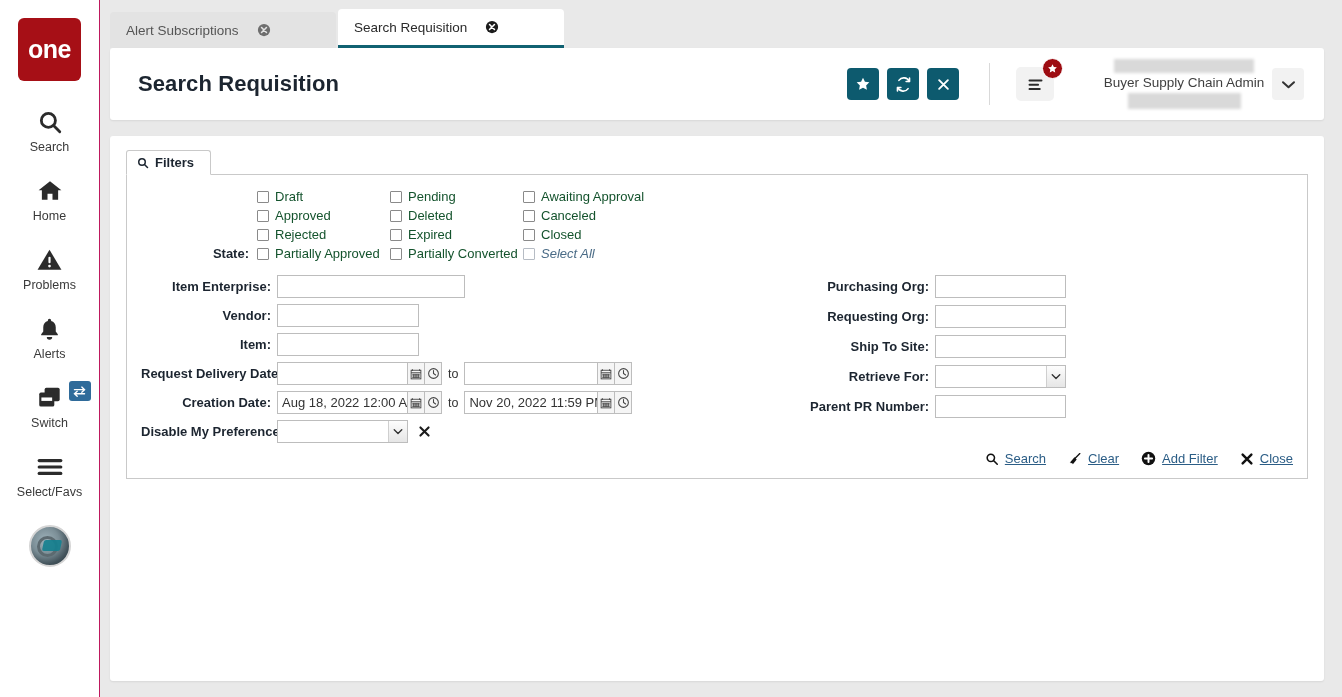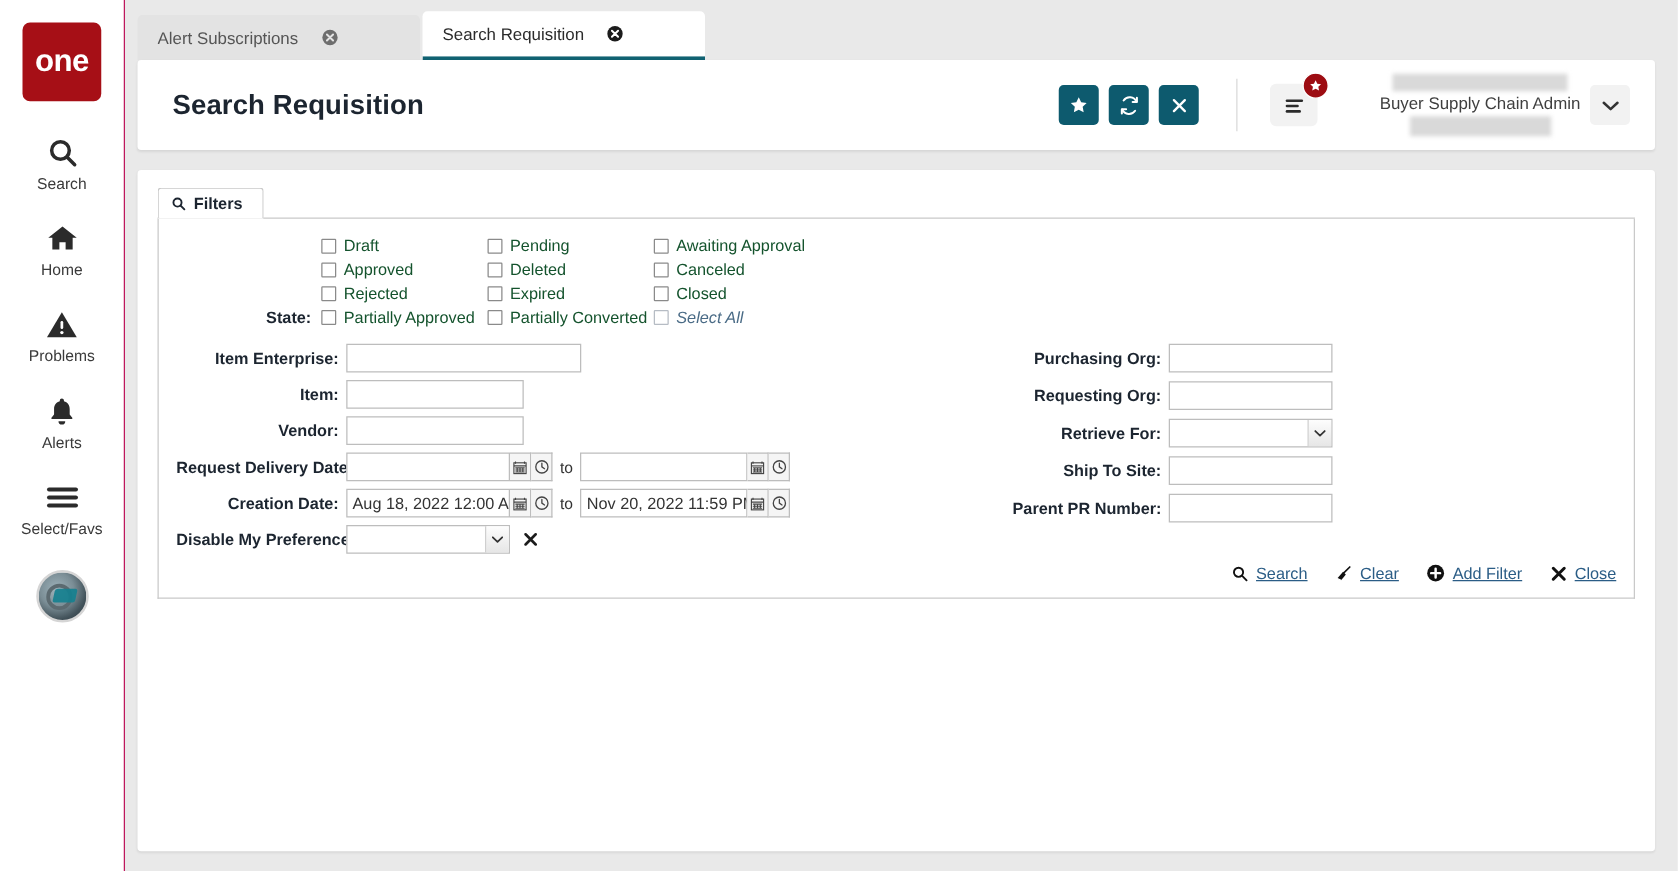--- a/index.html
+++ b/index.html
@@ -357,20 +357,36 @@
       <span class="rail-icon">
         <svg width="25" height="26" viewBox="0 0 24 24" fill="#2b2b2b">
             <path d="M12 2.2a1.6 1.6 0 0 1 1.6 1.6v.6c2.7.7 4.4 3 4.4 5.9v4.1l2 2.6v1H4v-1l2-2.6v-4.1c0-2.9 1.7-5.2 4.4-5.9v-.6A1.6 1.6 0 0 1 12 2.2z"></path>
             <path d="M9.4 19.6h5.2a2.6 2.6 0 0 1-5.2 0z"></path>
           </svg>
       </span>
       <span class="rail-label">Alerts</span>
     </div>
 
 
+    <div class="rail-item">
+      <span class="rail-icon">
+        <svg width="28" height="26" viewBox="0 0 26 24" fill="#2b2b2b">
+            <rect x="8" y="2.5" width="14" height="12.5" rx="1.6"></rect>
+            <rect x="3" y="7" width="14" height="13" rx="1.6"></rect>
+            <rect x="5" y="11.5" width="10" height="3.2" fill="#fff"></rect>
+          </svg>
+      </span>
+      <span class="switch-badge">
+        <svg width="13" height="11" viewBox="0 0 14 12" fill="none" stroke="#fff" stroke-width="1.5" stroke-linecap="round">
+            <path d="M1.5 4h11M9.5 1.2 12.5 4 9.5 6.8"></path>
+            <path d="M12.5 8.4h-11M4.5 5.6 1.5 8.4l3 2.8"></path>
+          </svg>
+      </span>
+      <span class="rail-label">Switch</span>
+    </div>
 
     <div class="rail-item">
       <span class="rail-icon">
         <svg width="28" height="22" viewBox="0 0 26 20" fill="none" stroke="#2b2b2b" stroke-width="3" stroke-linecap="round">
             <line x1="3" y1="4" x2="23" y2="4"></line>
             <line x1="3" y1="10" x2="23" y2="10"></line>
             <line x1="3" y1="16" x2="23" y2="16"></line>
           </svg>
       </span>
       <span class="rail-label">Select/Favs</span>
@@ -532,26 +548,26 @@
 
           <div class="col-left">
 
 
             <div class="frow">
               <div class="flabel">Item Enterprise:</div>
               <div class="inp w188"></div>
             </div>
 
             <div class="frow">
+              <div class="flabel">Vendor:</div>
+              <div class="inp w142"></div>
+            </div>
+
+            <div class="frow">
               <div class="flabel">Item:</div>
-              <div class="inp w142"></div>
-            </div>
-
-            <div class="frow">
-              <div class="flabel">Vendor:</div>
               <div class="inp w142"></div>
             </div>
 
             <div class="frow">
               <div class="flabel">Request Delivery Date:</div>
               <div class="inp-stack">
                 <div class="inp w131"></div>
                 <div class="icon-btn">
                   <svg width="12" height="12" viewBox="0 0 16 16" fill="none" stroke="#444" stroke-width="1.2">
                       <rect x="1.5" y="3" width="13" height="11.5"></rect>
@@ -674,33 +690,33 @@
               <div class="flabel">Purchasing Org:</div>
               <div class="inp w131"></div>
             </div>
 
             <div class="frow" style="margin-bottom:7px;">
               <div class="flabel">Requesting Org:</div>
               <div class="inp w131"></div>
             </div>
 
             <div class="frow" style="margin-bottom:7px;">
+              <div class="flabel">Ship To Site:</div>
+              <div class="inp w131"></div>
+            </div>
+
+            <div class="frow" style="margin-bottom:7px;">
               <div class="flabel">Retrieve For:</div>
               <div class="sel wide">
                 <span class="sel-arrow">
                   <svg width="10" height="7" viewBox="0 0 12 8" fill="none" stroke="#333" stroke-width="1.7" stroke-linecap="round" stroke-linejoin="round">
                       <path d="M1.5 2 6 6.3 10.5 2"></path>
                     </svg>
                 </span>
               </div>
-            </div>
-
-            <div class="frow" style="margin-bottom:7px;">
-              <div class="flabel">Ship To Site:</div>
-              <div class="inp w131"></div>
             </div>
 
             <div class="frow">
               <div class="flabel">Parent PR Number:</div>
               <div class="inp w131"></div>
             </div>
 
           </div>
         </div>
 

